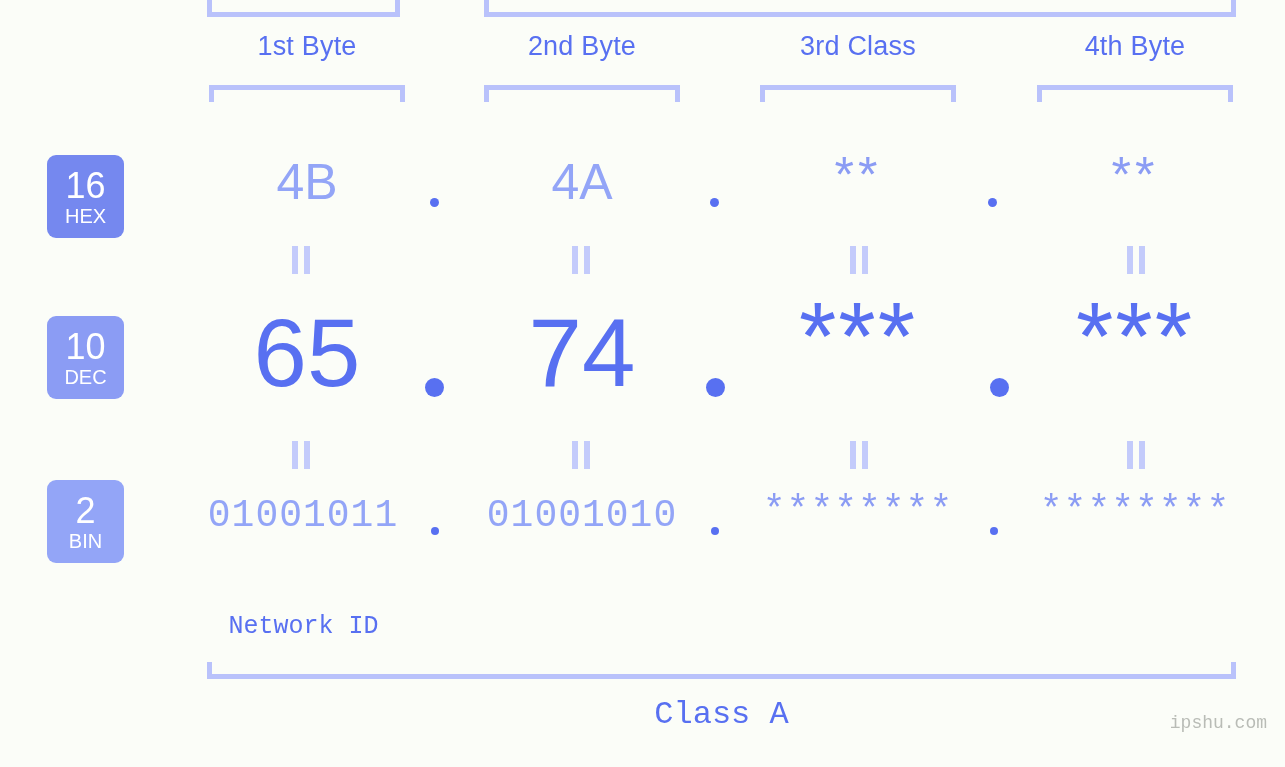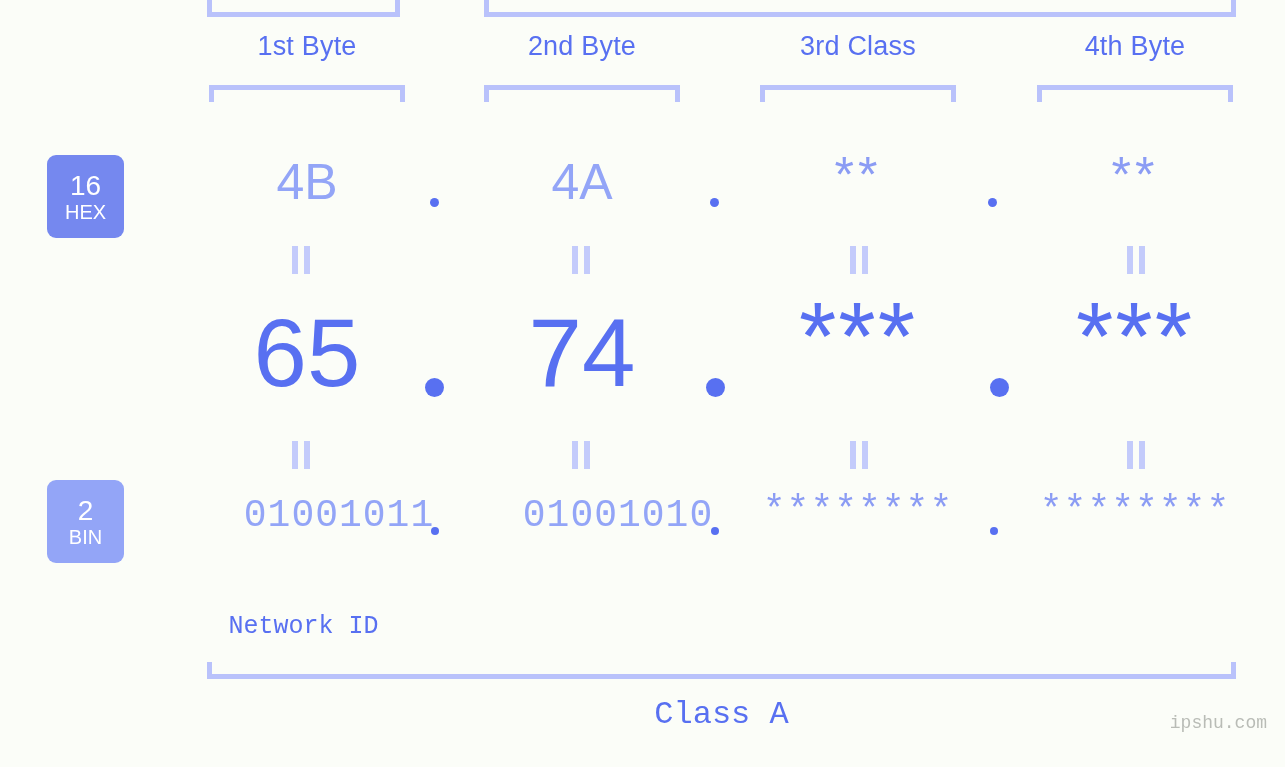--- a/index.html
+++ b/index.html
@@ -49,21 +49,21 @@
     height: 83px;
     border-radius: 9px;
     color: #ffffff;
     display: flex;
     flex-direction: column;
     align-items: center;
     justify-content: center;
     line-height: 1;
   }
   .badge .num {
-    font-size: 28px;
+    font-size: 36px;
     font-weight: 400;
     margin-bottom: 2px;
   }
   .badge .nm {
     font-size: 20px;
     font-weight: 400;
   }
   #badge-hex { top: 155px; background: #7588ef; }
   #badge-dec { top: 316px; background: #8b9cf4; }
   #badge-bin { top: 480px; background: #93a5f7; }
@@ -107,21 +107,20 @@
     letter-spacing: 2px;
   }
 
   .bin-val {
     font-size: 38px;
     color: #93a5f7;
     font-family: "Liberation Mono", monospace;
     line-height: 1;
     top: 497px;
     letter-spacing: 1px;
-    margin-left: 36px;
   }
   .bin-star {
     font-size: 38px;
     color: #8b9cf4;
     font-family: "Liberation Mono", monospace;
     line-height: 1;
     top: 492px;
     letter-spacing: 1px;
   }
 
@@ -218,20 +217,24 @@
   <div class="byte-label" style="left:760px;width:196px;">3rd Class</div>
   <div class="top-bracket" style="left:760px;width:196px;"></div>
 
   <div class="byte-label" style="left:1037px;width:196px;">4th Byte</div>
   <div class="top-bracket" style="left:1037px;width:196px;"></div>
 
   <div class="badge" id="badge-hex">
     <span class="num">16</span>
     <span class="nm">HEX</span>
   </div>
+  <div class="badge" id="badge-dec">
+    <span class="num">10</span>
+    <span class="nm">DEC</span>
+  </div>
   <div class="badge" id="badge-bin">
     <span class="num">2</span>
     <span class="nm">BIN</span>
   </div>
 
   <div class="cell hex-val" style="left:209px;width:196px;">4B</div>
   <div class="dot dot-hex" style="left:430px;"></div>
   <div class="cell hex-val" style="left:484px;width:196px;">4A</div>
   <div class="dot dot-hex" style="left:710px;"></div>
   <div class="cell hex-star" style="left:760px;width:196px;">**</div>

